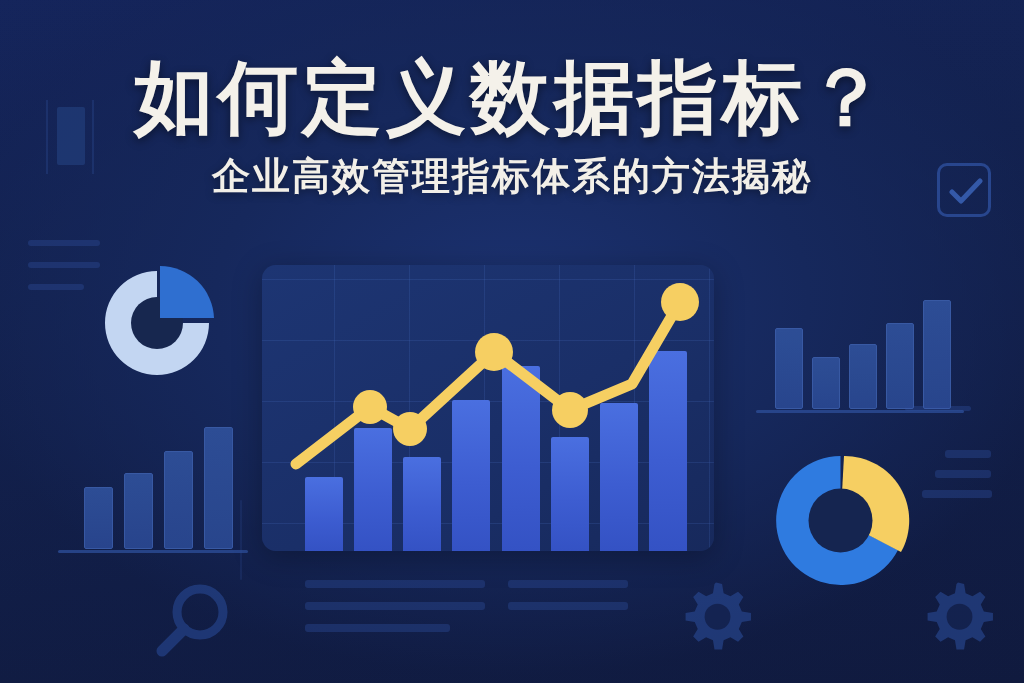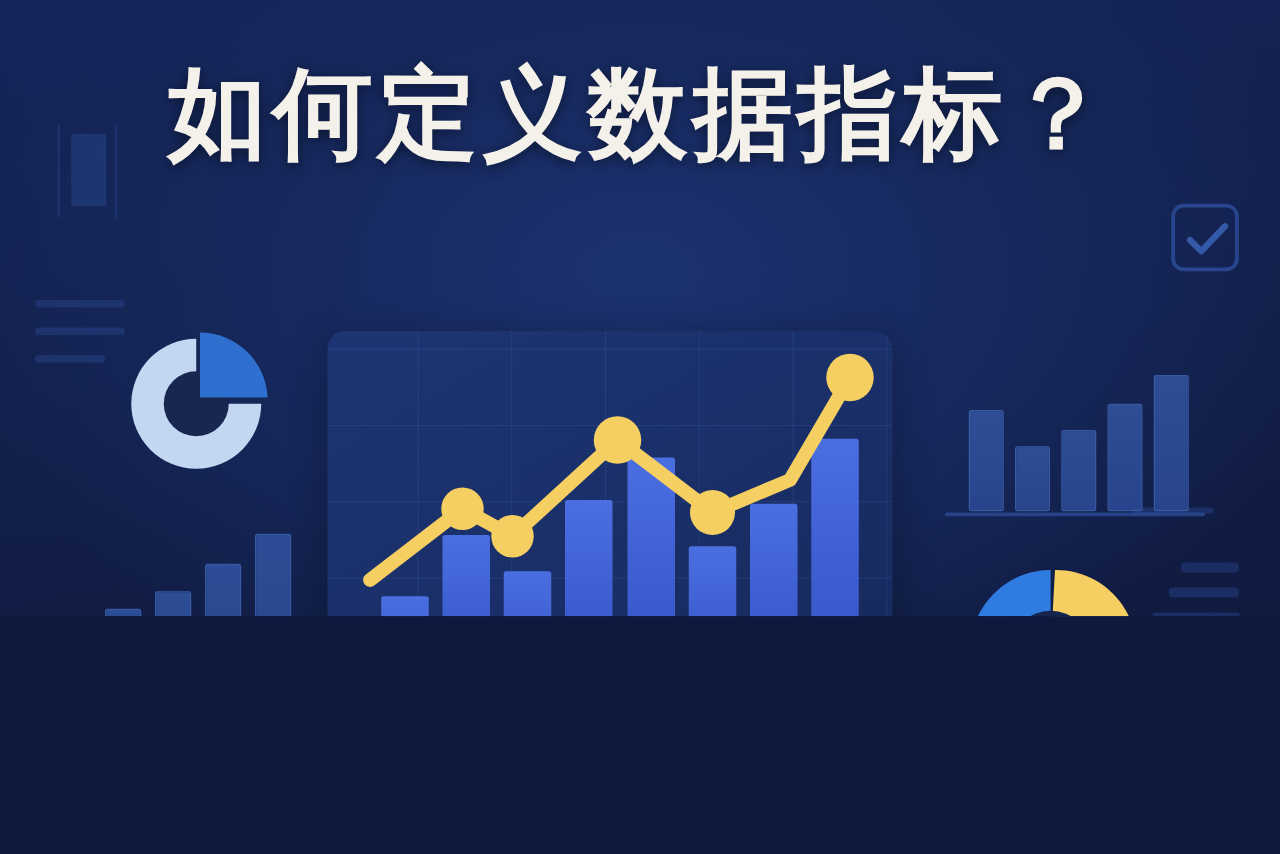--- a/index.html
+++ b/index.html
@@ -6,23 +6,23 @@
   html, body {
     margin: 0;
     padding: 0;
     background: #0d1a3e;
   }
   * { box-sizing: border-box; }
 
   #stage {
     position: relative;
     width: 1024px;
-    height: 493px;
+    height: 683px;
     overflow: hidden;
-    font-family: Liberation Mono, monospace;
+    font-family: Liberation Sans, sans-serif;
     background:
       radial-gradient(ellipse 780px 520px at 50% 44%, #1c3271 0%, #16285c 38%, #11205018 72%, #0f1d4500 100%),
       linear-gradient(170deg, #15255c 0%, #132250 35%, #111d45 70%, #101a3e 100%);
   }
 
   .bg-line {
     position: absolute;
     background: #2a4790;
     opacity: .45;
     border-radius: 3px;
@@ -248,15 +248,16 @@
       <path d="M50 6 L58 8 L60 20 L69 24 L79 18 L86 25 L80 35 L84 44 L96 46 L96 56
                L84 58 L80 67 L86 77 L79 84 L69 78 L60 82 L58 94 L48 94 L46 82 L37 78
                L27 84 L20 77 L26 67 L22 58 L10 56 L10 46 L22 44 L26 35 L20 25 L27 18
                L37 24 L46 20 L48 8 Z" fill="#2c4f9e"></path>
       <circle cx="52" cy="51" r="17" fill="#17285a"></circle>
     </svg>
   </div>
 
   <div class="title-block">
     <h1 class="main-title">如何定义数据指标？</h1>
+    <h2 class="sub-title">企业高效管理指标体系的方法揭秘</h2>
   </div>
 
 </div>
 
 </body></html>

